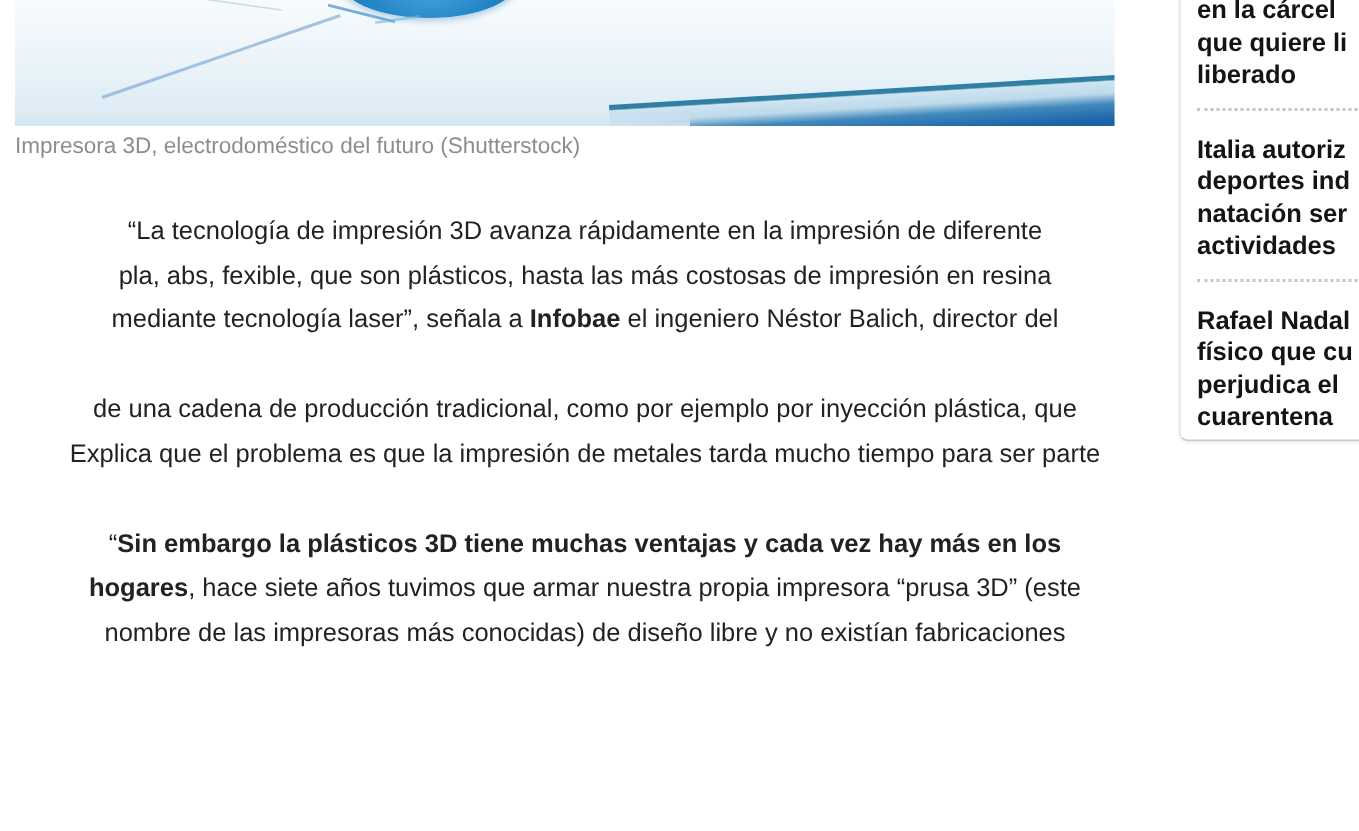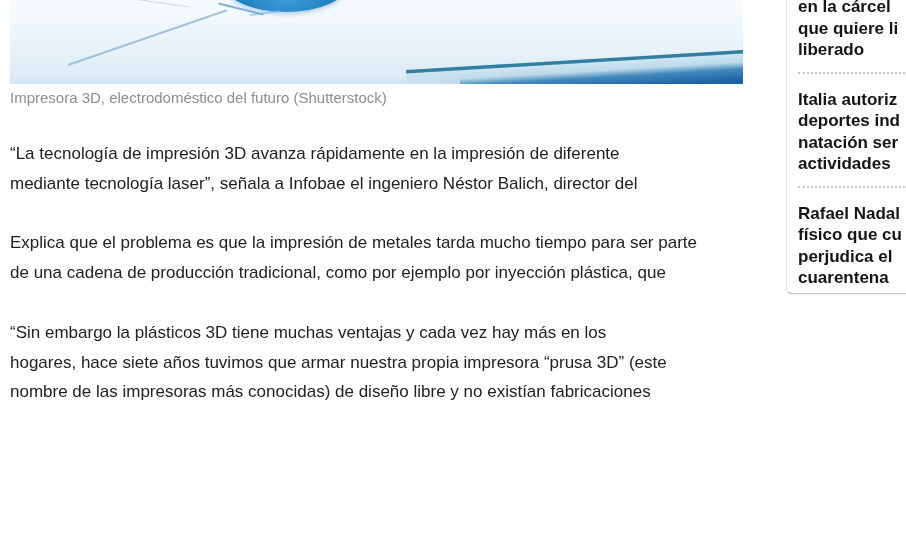--- a/index.html
+++ b/index.html
@@ -53,22 +53,22 @@
     position:absolute; left:0; top:89px;
     font-size:15px; color:#8d8d8d; white-space:nowrap;
   }
 
   
   .article {
     position:absolute; left:0; top:139px; width:760px;
     font-size:17px; line-height:29.7px; color:#222222;
   }
   .article p.para { margin:0 0 30px 0; }
-  .line { display:block; white-space:nowrap; }
-  .b { font-weight:normal; }
+  .line { display:block; white-space:nowrap;text-align:center; }
+  .b { font-weight:bold; }
 
   
   .sidebar {
     position:absolute; left:786px; top:-60px; width:236px; height:354px;
     box-sizing:border-box; background:#ffffff;
     border:1px solid #e3e3e3; border-bottom-color:#c9c9c9; border-radius:6px;
     box-shadow:0 1px 2px rgba(0,0,0,.08);
     padding-left:11px; overflow:hidden;
   }
   .sidebar ul { list-style:none; margin:0; padding:0; }
@@ -94,25 +94,26 @@
     <div class="hero-object"></div>
     <div class="hero-strand-1"></div>
     <div class="hero-strand-2"></div>
   </div>
 
   <div class="caption">Impresora 3D, electrodoméstico del futuro (Shutterstock)</div>
 
   <div class="article">
       <p class="para">
         <span class="line"><span>“La tecnología de impresión 3D avanza rápidamente en la impresión de diferente</span></span>
+        <span class="line"><span>pla, abs, fexible, que son plásticos, hasta las más costosas de impresión en resina</span></span>
         <span class="line"><span>mediante tecnología laser”, señala a </span><span class="b">Infobae</span><span> el ingeniero Néstor Balich, director del</span></span>
       </p>
       <p class="para">
+        <span class="line"><span>de una cadena de producción tradicional, como por ejemplo por inyección plástica, que</span></span>
         <span class="line"><span>Explica que el problema es que la impresión de metales tarda mucho tiempo para ser parte</span></span>
-        <span class="line"><span>de una cadena de producción tradicional, como por ejemplo por inyección plástica, que</span></span>
       </p>
       <p class="para">
         <span class="line"><span>“</span><span class="b">Sin embargo la plásticos 3D tiene muchas ventajas y cada vez hay más en los</span></span>
         <span class="line"><span class="b">hogares</span><span>, hace siete años tuvimos que armar nuestra propia impresora “prusa 3D” (este</span></span>
         <span class="line"><span>nombre de las impresoras más conocidas) de diseño libre y no existían fabricaciones</span></span>
       </p>
     </div>
 
 </div>
 

